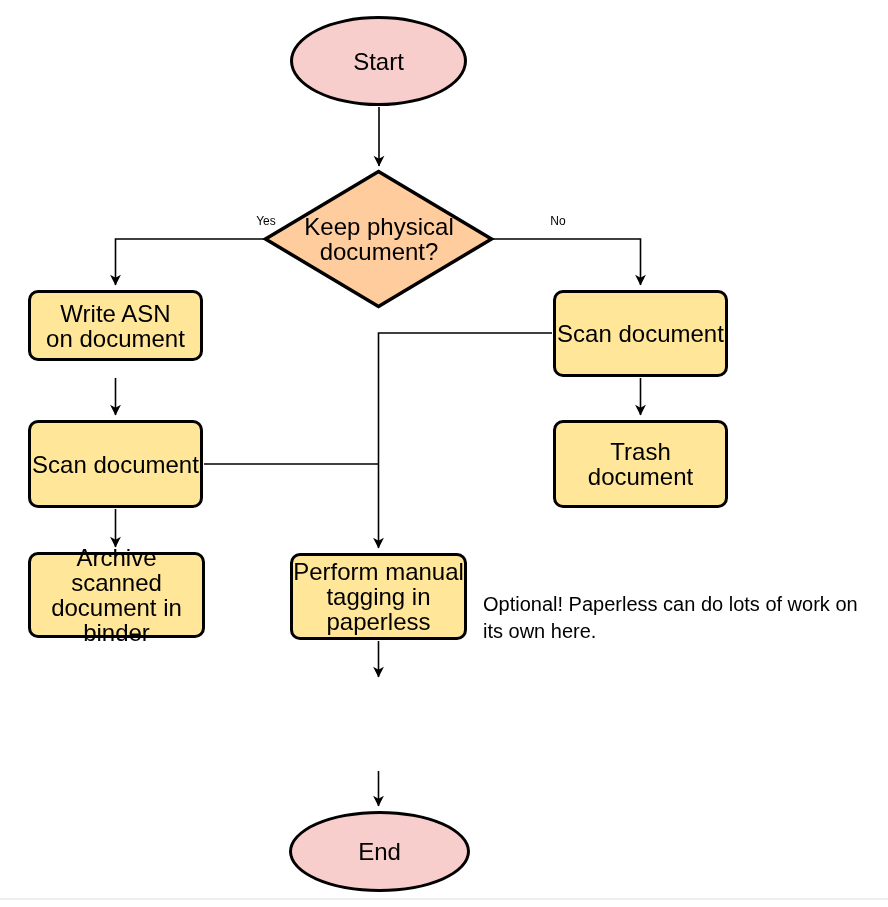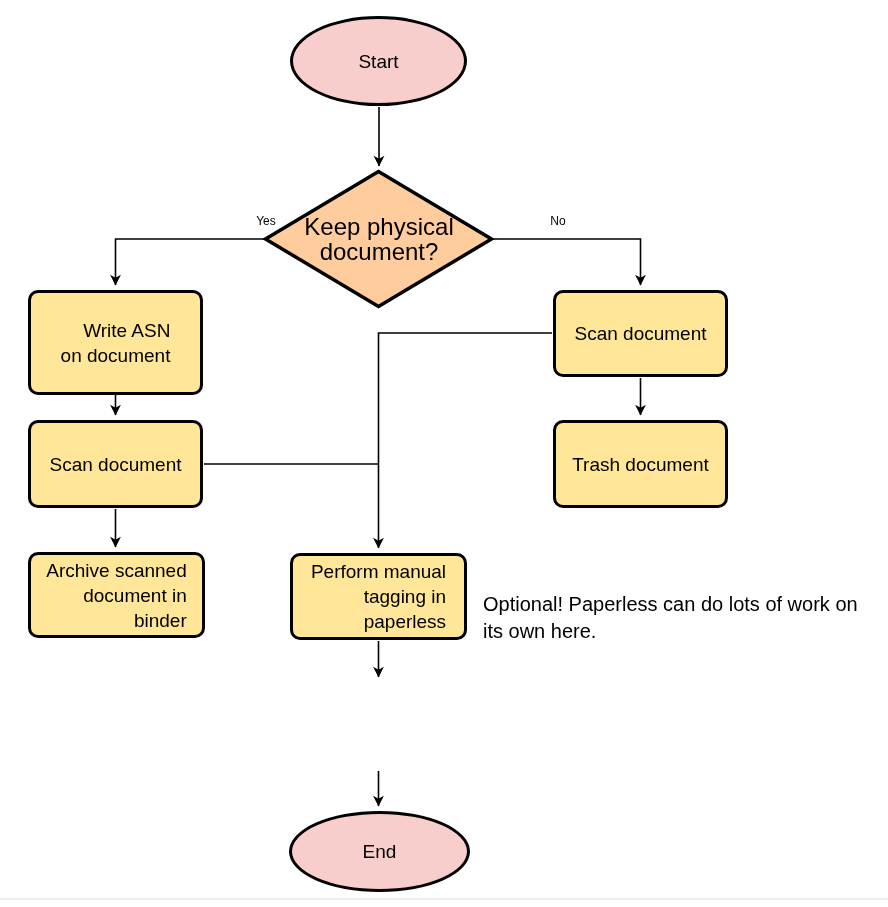--- a/index.html
+++ b/index.html
@@ -26,22 +26,22 @@
     width: 888px;
     height: 907px;
     z-index: 1;
   }
   .node {
     position: absolute;
     box-sizing: border-box;
     display: flex;
     align-items: center;
     justify-content: center;
-    text-align: right;
-    font-size: 19px;
+    text-align: center;
+    font-size: 24px;
     line-height: 25px;
     white-space: pre-line;
     z-index: 2;
   }
   .process {
     background: var(--process-fill, #ffe699);
     border: 3px solid var(--stroke, #000);
     border-radius: 10px;
   }
   .terminal {
@@ -86,21 +86,21 @@
     left: 0;
     top: 898px;
     width: 888px;
     height: 2px;
     background: #eeeeee;
     z-index: 0;
   }
 
   
   #node-start        { left: 290px; top: 16px;  width: 177px; height: 90px; }
-  #node-write-asn    { left: 28px;  top: 290px; width: 175px; height: 105px; }
+  #node-write-asn    { left: 28px;  top: 290px; width: 175px; height: 71px; }
   #node-scan-left    { left: 28px;  top: 420px; width: 175px; height: 88px; }
   #node-archive      { left: 28px;  top: 552px; width: 177px; height: 86px; }
   #node-scan-right   { left: 553px; top: 290px; width: 175px; height: 87px; }
   #node-trash        { left: 553px; top: 420px; width: 175px; height: 88px; }
   #node-tagging      { left: 290px; top: 553px; width: 177px; height: 87px; }
   #node-remove-inbox { left: 290px; top: 682px; width: 176px; height: 88px; }
   #node-end          { left: 289px; top: 811px; width: 181px; height: 81px; }
 </style>
 </head>
 <body>

